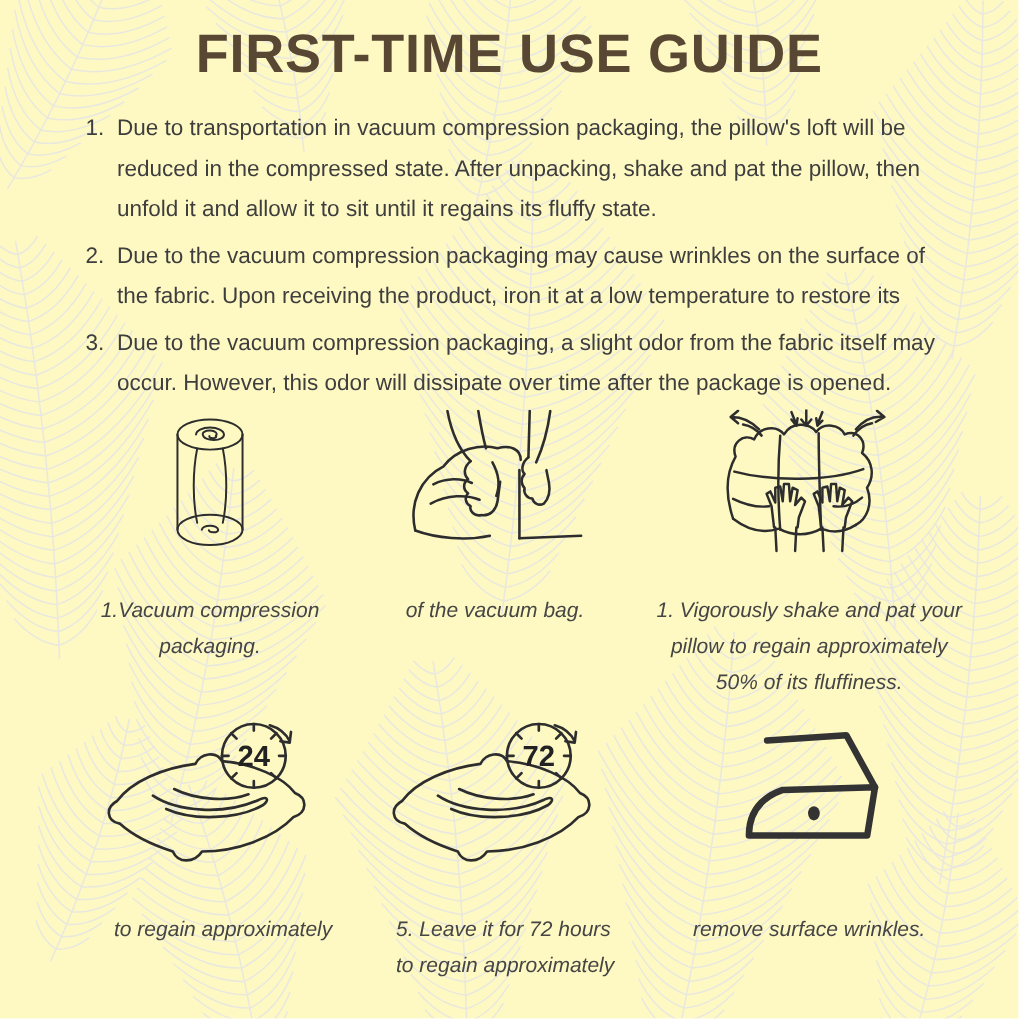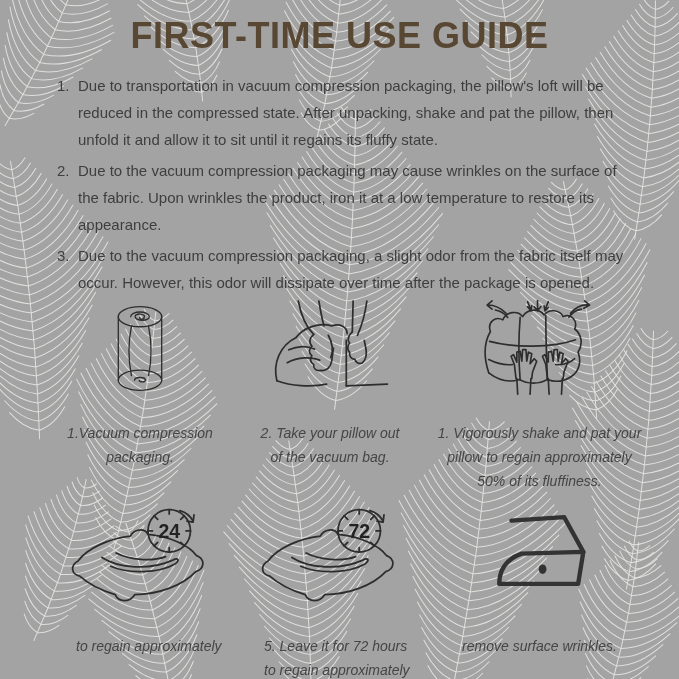--- a/index.html
+++ b/index.html
@@ -1,16 +1,16 @@
 <!DOCTYPE html>
 <html><head>
 <meta charset="utf-8">
 <style>
   html,body{margin:0;padding:0;background:#fff;}
-  .canvas{position:relative;width:679px;height:679px;background:#a3a3a3;overflow:hidden;
+  .canvas{position:relative;width:679px;height:679px;background:#fef9c3;overflow:hidden;
           font-family:"Liberation Sans",sans-serif;}
   #bg-feathers{position:absolute;left:0;top:0;z-index:0;}
   .content{position:relative;z-index:1;}
   .title{margin-top:15px;text-align:center;font-size:36px;font-weight:bold;
          color:#584732;letter-spacing:.5px;}
   .notes{margin:15px 30px 0 57px;color:#3e3e3e;font-size:15px;}
   .note{display:flex;margin-bottom:4px;line-height:27px;}
   .note-num{width:21px;flex:0 0 21px;}
   .note-text div{white-space:nowrap;}
   .steps{display:grid;grid-template-columns:200px 180px 239px;padding:0 20px 0 40px;margin-top:0px;}
@@ -87,22 +87,21 @@
         <div class="note-text">
           <div>Due to transportation in vacuum compression packaging, the pillow's loft will be</div>
           <div>reduced in the compressed state. After unpacking, shake and pat the pillow, then</div>
           <div>unfold it and allow it to sit until it regains its fluffy state.</div>
         </div>
       </div>
       <div class="note">
         <div class="note-num">2.</div>
         <div class="note-text">
           <div>Due to the vacuum compression packaging may cause wrinkles on the surface of</div>
-          <div>the fabric. Upon wrinkles the product, iron it at a low temperature to restore its</div>
-          <div>appearance.</div>
+          <div>the fabric. Upon receiving the product, iron it at a low temperature to restore its</div>
         </div>
       </div>
       <div class="note">
         <div class="note-num">3.</div>
         <div class="note-text">
           <div>Due to the vacuum compression packaging, a slight odor from the fabric itself may</div>
           <div>occur. However, this odor will dissipate over time after the package is opened.</div>
         </div>
       </div>
     </div>
@@ -144,21 +143,20 @@
               <path d="M33,0 C36,16 42,30 51,39"></path>
               <path d="M57,0 C59,12 61,22 63,29"></path>
               <path d="M51,39 C46,43 45,49 49,53 C45,56 45,61 49,64 C46,67 47,72 51,74 C50,78 54,82 59,81 C66,82 71,77 72,70 L74,55"></path>
               <path d="M97,0 L96,36"></path>
               <path d="M113,0 C111,15 107,29 102,40"></path>
               <path d="M96,36 C91,40 90,46 93,49 C90,52 90,57 93,60 C92,64 95,68 99,68 C100,72 104,74 108,72 C112,68 113,62 112,56 L110,46"></path>
             </g>
           </svg>
         </div>
         <div class="caption cap-center">
-          <div>2. Take your pillow out</div>
           <div>of the vacuum bag.</div>
         </div>
       </div>
 
       <div>
         <div class="icon-box">
           <svg width="124" height="96" viewBox="0 0 150 116">
             <g class="ln">
               <path d="M13,88 C7,70 7,52 15,38 C11,27 21,19 30,24 C34,14 48,12 54,20 C60,10 74,10 80,18 C86,10 99,12 103,20 C113,16 121,25 117,35 C126,42 127,54 121,63 C126,76 121,88 112,93"></path>
               <path d="M13,88 C26,98 38,100 50,96 C60,102 74,102 84,96 C94,100 104,98 112,93"></path>

